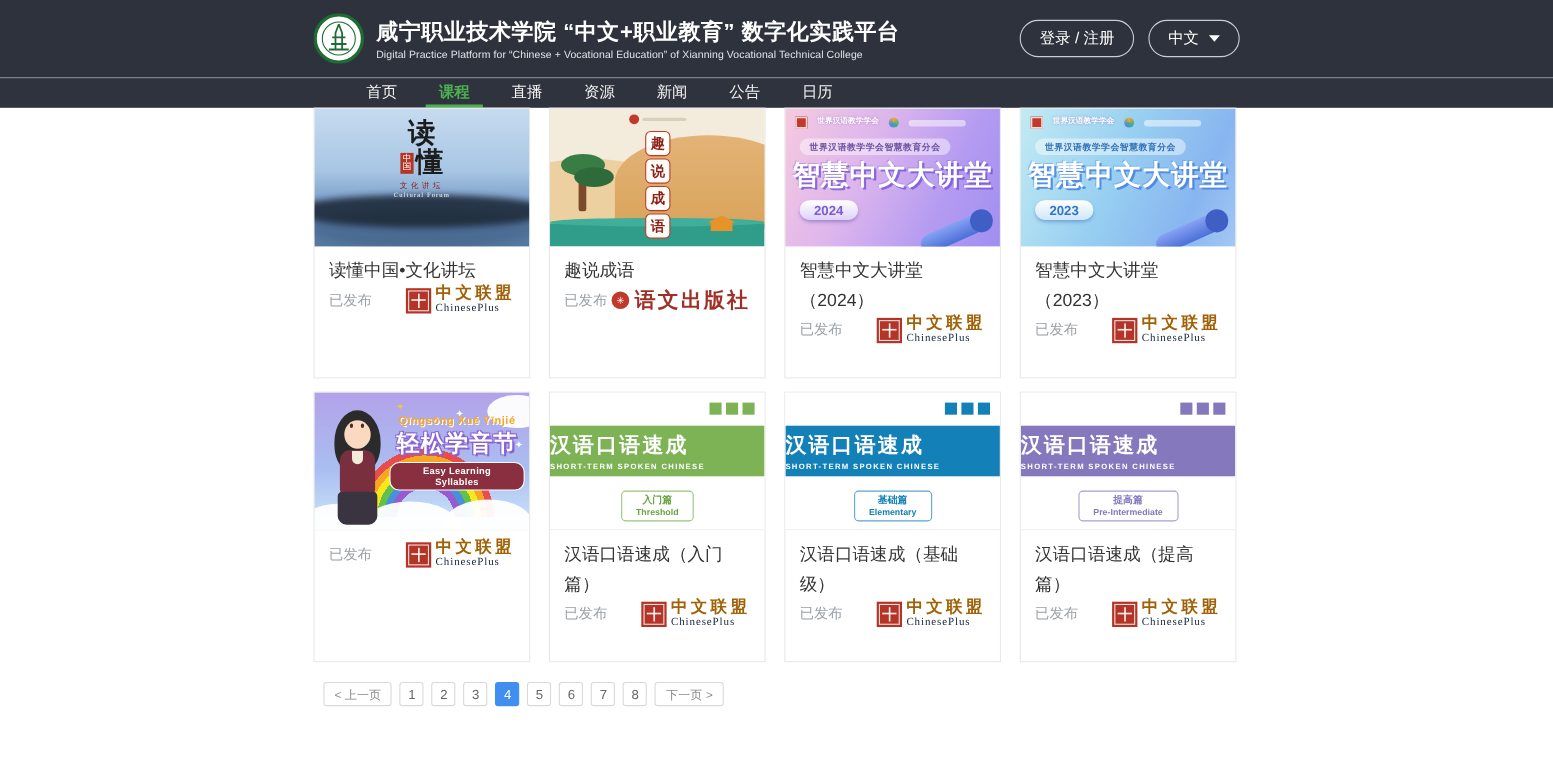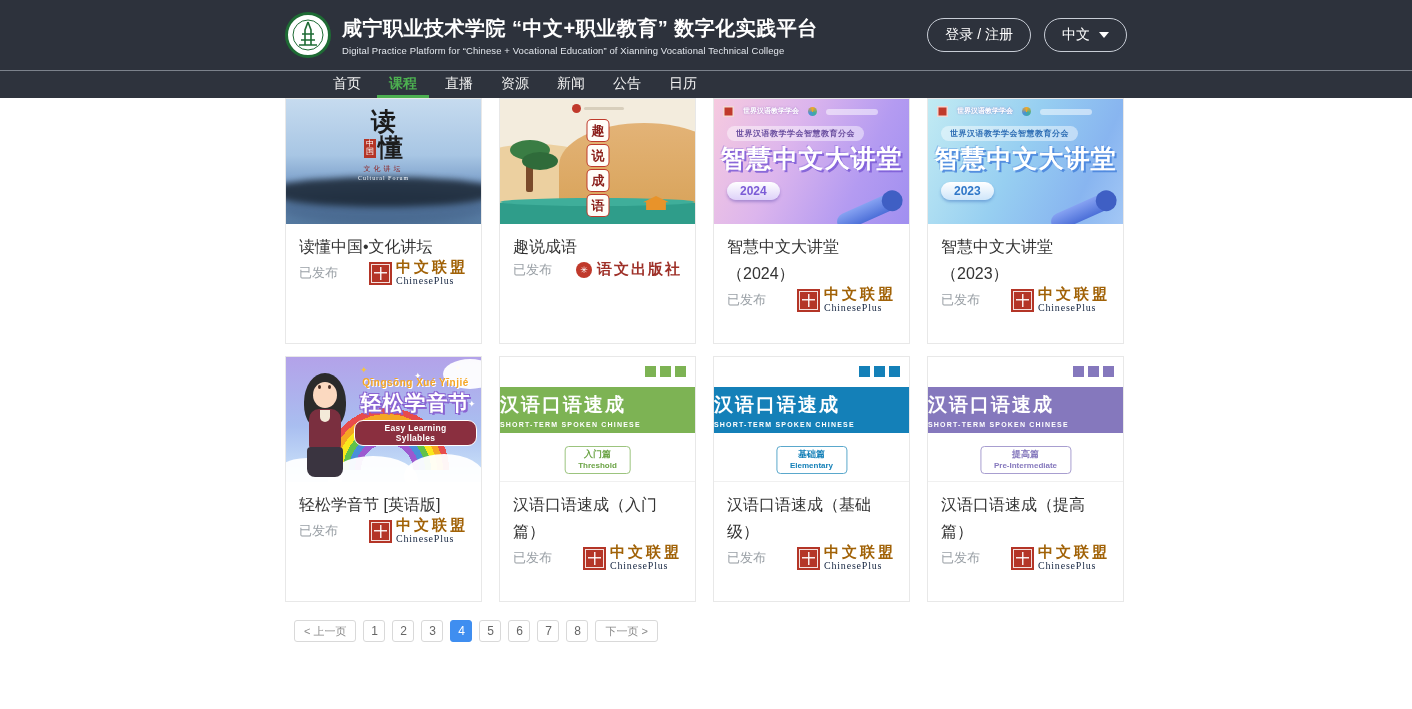--- a/index.html
+++ b/index.html
@@ -11,21 +11,21 @@
   .logo-wrap { width:46px; height:46px; flex-shrink:0; }
   .titles { margin-left:11px; }
   .title-zh { color:#fff; font-size:20px; font-weight:bold; letter-spacing:.5px; white-space:nowrap; }
   .title-en { color:#e2e6ec; font-size:9.5px; margin-top:3px; white-space:nowrap; letter-spacing:.1px; }
   .header-spacer { flex:1; }
   .pill-btn { border:1px solid #c8cdd6; border-radius:17px; color:#fff; font-size:14px; padding:7px 17px; background:transparent; margin-left:13px; display:flex; align-items:center; gap:9px; cursor:pointer; white-space:nowrap; font-family:inherit; }
   .caret { width:0; height:0; border-left:5px solid transparent; border-right:5px solid transparent; border-top:6px solid #fff; }
 
   
   .nav { height:27px; background:#2e333d; }
-  .nav-inner { width:842px; margin:0 auto; display:flex; padding-left:36px; gap:4px; }
+  .nav-inner { width:842px; margin:0 auto; display:flex; padding-left:36px; gap:14px; }
   .nav-item { color:#f2f2f2; font-size:14px; line-height:24px; padding:0 12px; border-bottom:3px solid transparent; cursor:pointer; }
   .nav-item.active { color:#4caf50; border-bottom-color:#4caf50; font-weight:bold; }
 
   
   .main { width:842px; margin:0 auto; }
   .section-title { font-size:17px; font-weight:bold; color:#333; padding:16px 0 13px; }
   .grid { display:grid; grid-template-columns:repeat(4,197px); gap:12px 17px; }
   .card { border:1px solid #e8e8e8; background:#fff; height:246px; display:flex; flex-direction:column; cursor:pointer; }
   .thumb { height:125px; position:relative; overflow:hidden; flex-shrink:0; }
   .card-body { flex:1; padding:9px 13px 20px; display:flex; flex-direction:column; justify-content:flex-start; }
@@ -38,21 +38,21 @@
   .cp-seal { width:23px; height:23px; background:#b43527; position:relative; flex-shrink:0; }
   .cp-seal::before { content:""; position:absolute; inset:2px; border:1px solid rgba(255,255,255,.85); }
   .cp-seal::after { content:""; position:absolute; inset:5px;
     background:linear-gradient(rgba(255,255,255,.9),rgba(255,255,255,.9)) 50% 0/1.5px 100% no-repeat,
                linear-gradient(rgba(255,255,255,.9),rgba(255,255,255,.9)) 0 50%/100% 1.5px no-repeat; }
   .cp-text { display:flex; flex-direction:column; line-height:1.05; }
   .cp-zh { font-family:"Liberation Serif","DejaVu Serif",serif; font-weight:bold; font-size:15px; color:#a16207; letter-spacing:3px; }
   .cp-en { font-family:"Liberation Serif","DejaVu Serif",serif; font-size:10px; color:#13233f; letter-spacing:.8px; }
   .pub-yw { display:flex; align-items:center; gap:5px; }
   .yw-icon { width:16px; height:16px; border-radius:50%; background:#c0392b; color:#fff; font-size:9px; display:flex; align-items:center; justify-content:center; }
-  .yw-text { font-family:"Liberation Serif","DejaVu Serif",serif; font-size:15px; color:#9e3028; letter-spacing:2px; font-weight:bold; }
+  .yw-text { font-family:"Liberation Serif","DejaVu Serif",serif; font-size:19px; color:#9e3028; letter-spacing:2px; font-weight:bold; }
 
   
   
   .th-dudong { background:linear-gradient(180deg,#c6dbef 0%,#a8c6e4 45%,#7398c5 72%,#54799f 100%); }
   .dd-wave { position:absolute; left:-12%; width:124%; top:78px; height:30px; background:#1c2836; border-radius:50%; opacity:.88; filter:blur(3px); }
   .dd-wave2 { position:absolute; left:-5%; width:110%; top:92px; height:34px; background:#3d5a80; border-radius:50%; opacity:.55; filter:blur(4px); }
   .dd-text { position:absolute; top:10px; left:0; right:0; display:flex; flex-direction:column; align-items:center; font-family:"Liberation Serif","DejaVu Serif",serif; }
   .dd-big { font-size:25px; font-weight:bold; color:#1c1c1c; line-height:1.05; }
   .dd-row { display:flex; align-items:center; gap:2px; }
   .dd-seal { font-size:8px; color:#fff; background:#b43527; padding:1px 2px; line-height:1.1; width:12px; text-align:center; }
@@ -316,21 +316,20 @@
             <div class="g-collar"></div>
             <div class="g-skirt"></div>
         </div>
         <div class="qsg-textbox">
           <div class="qsg-pinyin">Qīngsōng Xué Yīnjié</div>
           <div class="qsg-main">轻松学音节</div>
           <div class="qsg-banner">Easy Learning Syllables</div>
         </div>
       </div>
       <div class="card-body">
-        <div class="card-title">轻松学音节 [英语版]</div>
         <div class="card-footer">
           <span class="status">已发布</span>
           <span class="pub-cp">
             <span class="cp-seal"></span>
             <span class="cp-text">
               <span class="cp-zh">中文联盟</span>
               <span class="cp-en">ChinesePlus</span>
             </span>
           </span>
         </div>

